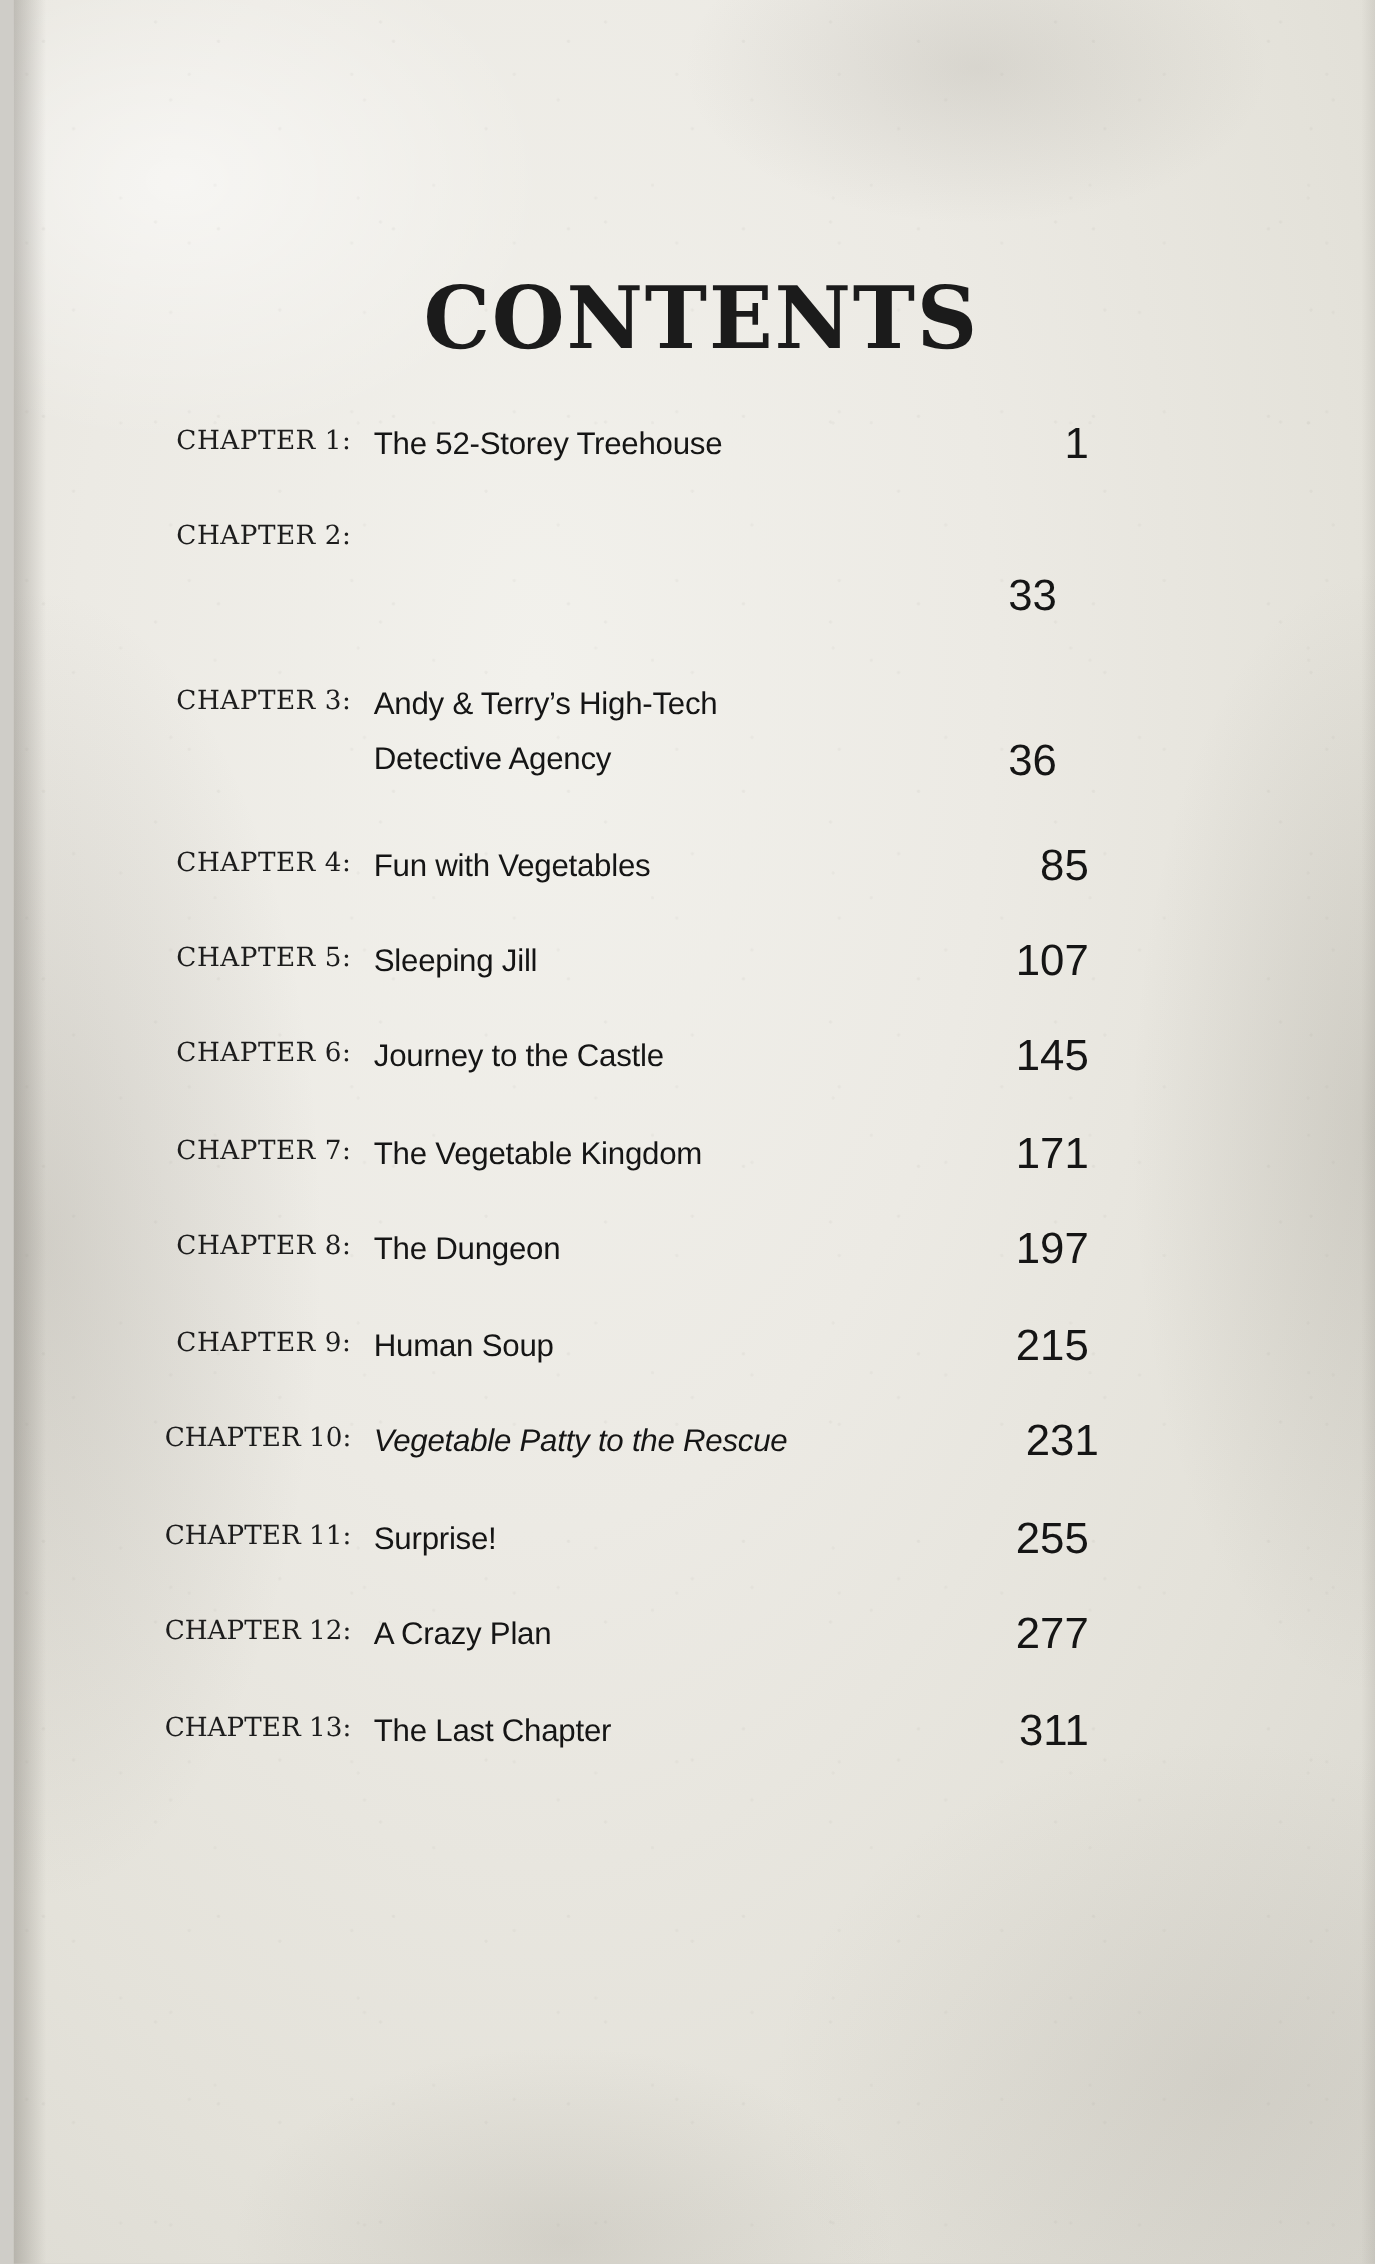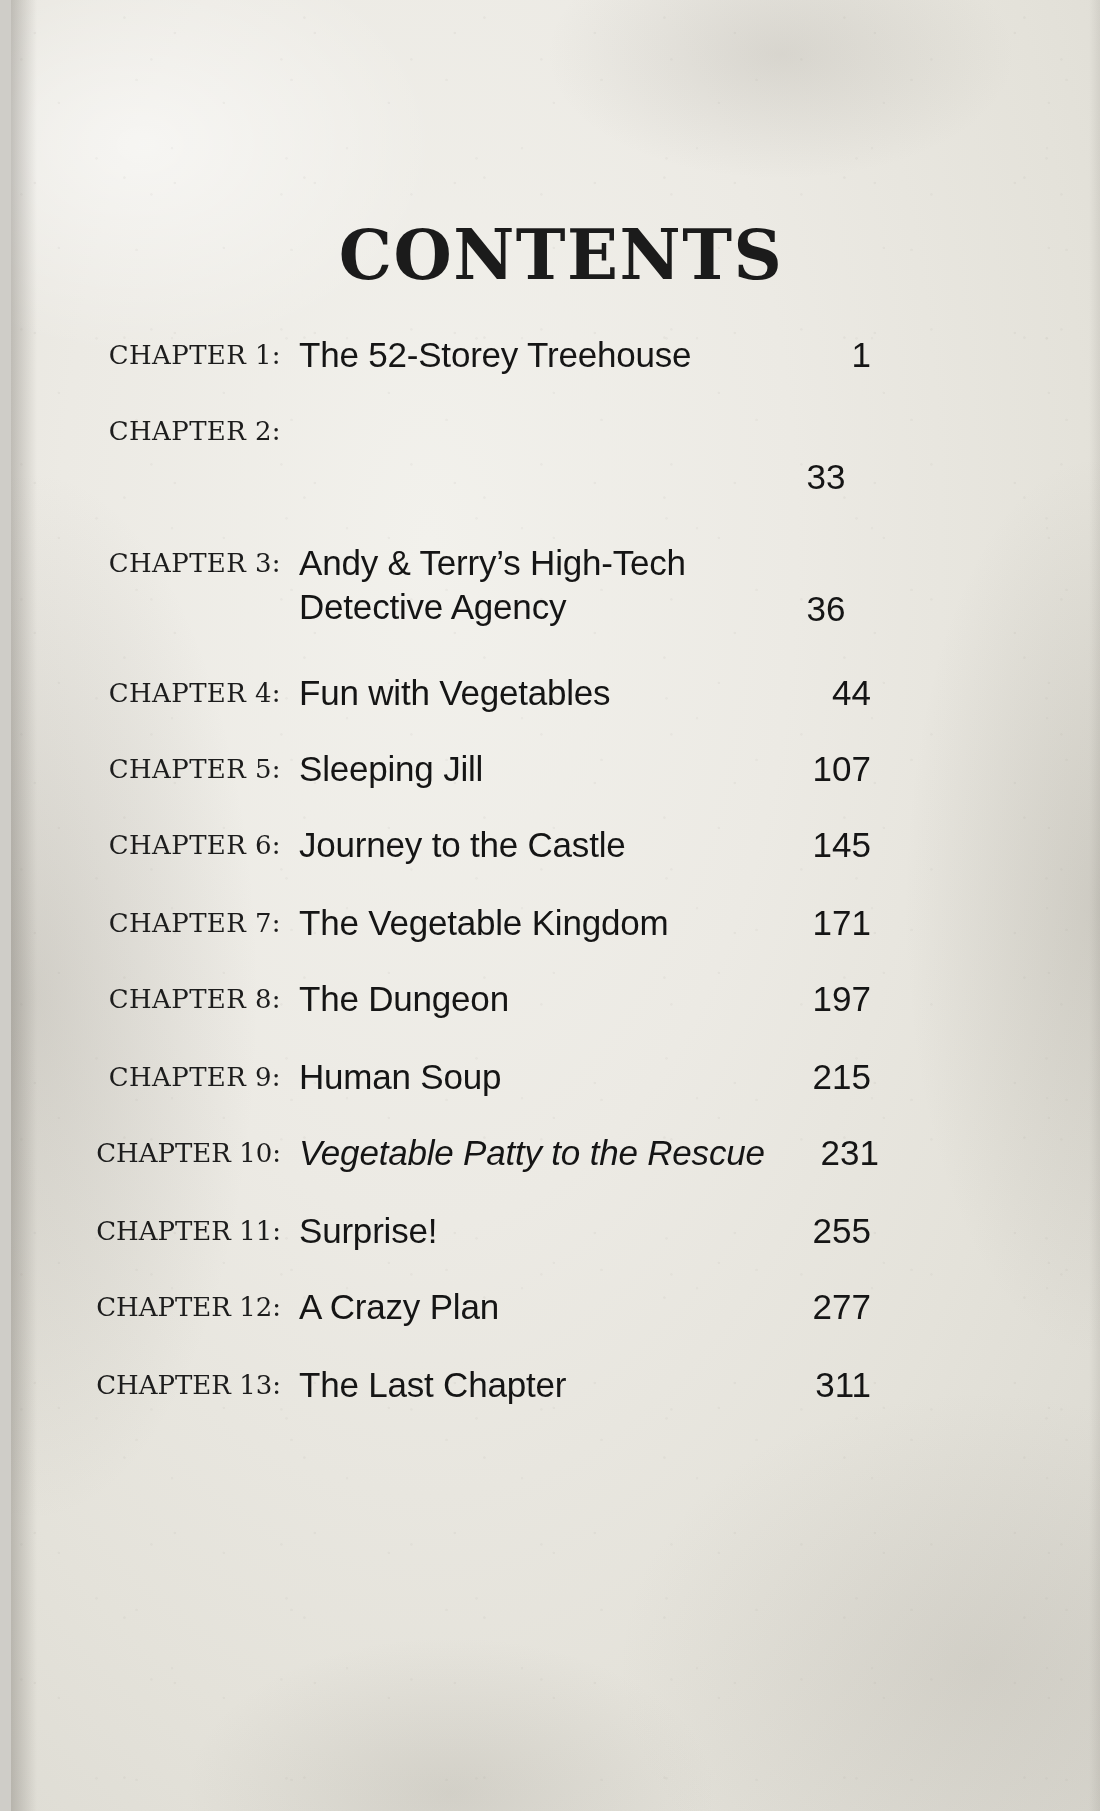--- a/index.html
+++ b/index.html
@@ -93,32 +93,32 @@
     display: block;
     margin-bottom: 2px;
   }
 
   .chapter-label {
     position: absolute;
     left: 0;
     width: 210px;
     text-align: right;
     font-family: "DejaVu Serif", serif;
-    font-size: 26px;
+    font-size: 21px;
     letter-spacing: 0.4px;
     color: #1d1d1d;
     white-space: nowrap;
   }
 
   .chapter-title {
     position: absolute;
     left: 228px;
     width: 500px;
     font-family: "Liberation Sans", sans-serif;
-    font-size: 35px;
+    font-size: 25px;
     line-height: 44px;
     letter-spacing: -0.2px;
     color: #151515;
   }
   .chapter-title .line2 { display: block; }
 
   .chapter-page {
     position: absolute;
     right: 180px;
     font-family: "Liberation Sans", sans-serif;
@@ -204,21 +204,21 @@
 
       <div class="toc-row r3 two-line">
         <span class="chapter-label">CHAPTER 3:</span>
         <span class="chapter-title"><span>Andy &amp; Terry’s High-Tech</span><span class="line2">Detective Agency</span></span>
         <span class="chapter-page">36</span>
       </div>
 
       <div class="toc-row r4">
         <span class="chapter-label">CHAPTER 4:</span>
         <span class="chapter-title">Fun with Vegetables</span>
-        <span class="chapter-page">44</span>
+        <span class="chapter-page">85</span>
       </div>
 
       <div class="toc-row r5">
         <span class="chapter-label">CHAPTER 5:</span>
         <span class="chapter-title">Sleeping Jill</span>
         <span class="chapter-page">107</span>
       </div>
 
       <div class="toc-row r6">
         <span class="chapter-label">CHAPTER 6:</span>

